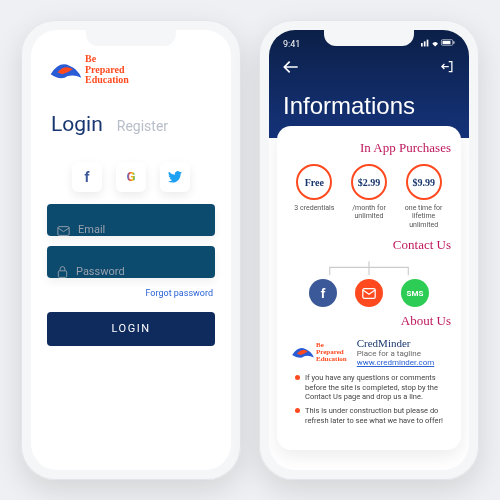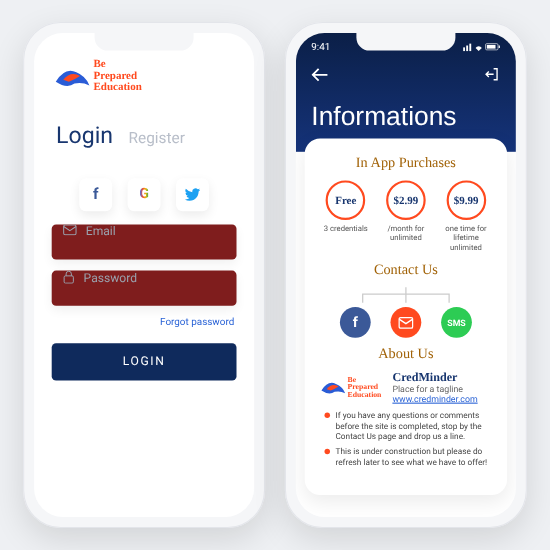--- a/index.html
+++ b/index.html
@@ -12,44 +12,44 @@
   .bird svg{display:block}
   .brand{font-family:Georgia,serif;color:#ff4a1f;font-size:10px;line-height:1.05;font-weight:700}
   .tabs{display:flex;gap:14px;align-items:baseline;padding:26px 0 16px 20px;font-family:Georgia,serif}
   .tab-active{color:#18366f;font-size:21px}
   .tab-inactive{color:#b8bec9;font-size:14px}
   .social-row{display:flex;justify-content:center;gap:14px;margin:10px 0 12px}
   .sbtn{width:30px;height:30px;background:#fff;border-radius:6px;box-shadow:0 4px 10px rgba(0,0,0,.08);display:flex;align-items:center;justify-content:center;font-weight:700;font-size:14px}
   .fb{color:#3b5998}.tw{color:#1da1f2}
   .goog{font-size:13px;background:linear-gradient(90deg,#4285f4,#ea4335,#fbbc05,#34a853);-webkit-background-clip:text;background-clip:text;color:transparent;font-weight:800}
   .or{text-align:center;color:#9aa1ad;font-size:10px;letter-spacing:1px;margin:4px 0 10px}
-  .field{margin:0 16px 10px;height:32px;background:#7f1d1d;border-radius:4px;box-shadow:0 4px 10px rgba(0,0,0,.06);display:flex;align-items:flex-start;padding:0 10px;gap:8px}
+  .field{margin:0 16px 10px;height:32px;background:#0c4a6e;border-radius:4px;box-shadow:0 4px 10px rgba(0,0,0,.06);display:flex;align-items:flex-end;padding:0 10px;gap:8px}
   .field svg{flex-shrink:0}
   .field span{color:#9aa1ad;font-size:11px}
   .forgot{text-align:right;color:#2a63d6;font-size:9px;margin:2px 18px 14px}
   .loginbtn{margin:0 16px;height:34px;background:#0f2a5c;color:#fff;border-radius:4px;display:flex;align-items:center;justify-content:center;font-size:11px;letter-spacing:1.5px}
   
   .hdr{height:108px;background:linear-gradient(180deg,#0b1f47 0%,#15337a 100%);color:#fff;padding:8px 14px 0}
-  .status{display:flex;justify-content:space-between;font-size:9px;}
+  .status{display:flex;justify-content:space-between;font-size:9px;align-items:center}
   .toprow{display:flex;justify-content:space-between;align-items:center;margin-top:10px}
   .htitle{font-family:Liberation Sans, sans-serif;font-size:24px;margin-top:14px}
   .card{background:#fff;border-radius:14px;margin:-12px 8px 0;padding:10px 10px 20px;box-shadow:0 6px 18px rgba(0,0,0,.08);position:relative}
-  .sec-t{font-family:Georgia,serif;color:#a16207;text-align:center;font-size:13px;margin:4px 0 8px}
+  .sec-t{font-family:Georgia,serif;color:#be185d;text-align:right;font-size:13px;margin:4px 0 8px}
   .prices{display:flex;justify-content:space-around;text-align:center}
   .price{width:32%}
   .ring{width:36px;height:36px;border:2.5px solid #ff4a1f;border-radius:50%;margin:0 auto 4px;display:flex;align-items:center;justify-content:center;font-family:Georgia,serif;color:#18366f;font-size:10px;font-weight:700}
   .psub{font-size:7px;color:#555;line-height:1.2}
   .contact{display:flex;justify-content:center;gap:18px;margin-bottom:4px}
   .cir{width:28px;height:28px;border-radius:50%;display:flex;align-items:center;justify-content:center;color:#fff;font-size:13px}
   .c-fb{background:#3b5998}.c-mail{background:#ff4a1f}.c-sms{background:#2dcc54}
   .tree{display:flex;justify-content:center;margin-bottom:2px}
   .about{display:flex;gap:10px;padding:0 4px}
   .ab-logo{display:flex;align-items:center;gap:1px}
   .ab-brand{font-family:Georgia,serif;color:#ff4a1f;font-size:7px;line-height:1;font-weight:700}
-  .ab-txt .nm{color:#18366f;font-family:Georgia,serif;font-weight:700;font-size:11px}
+  .ab-txt .nm{color:#18366f;font-family:Georgia,serif;font-weight:400;font-size:11px}
   .ab-txt .tg{font-size:8px;color:#666}
   .ab-txt .lk{font-size:8px;color:#2a63d6;text-decoration:underline}
   .bul{list-style:none;padding:6px 6px 0}
   .bul li{font-size:7.5px;color:#444;position:relative;padding-left:12px;margin-bottom:5px;line-height:1.25}
   .bul li::before{content:"";position:absolute;left:2px;top:2px;width:5px;height:5px;background:#ff4a1f;border-radius:50%}
 </style>
 </head>
 <body>
 
 <div class="phone">

